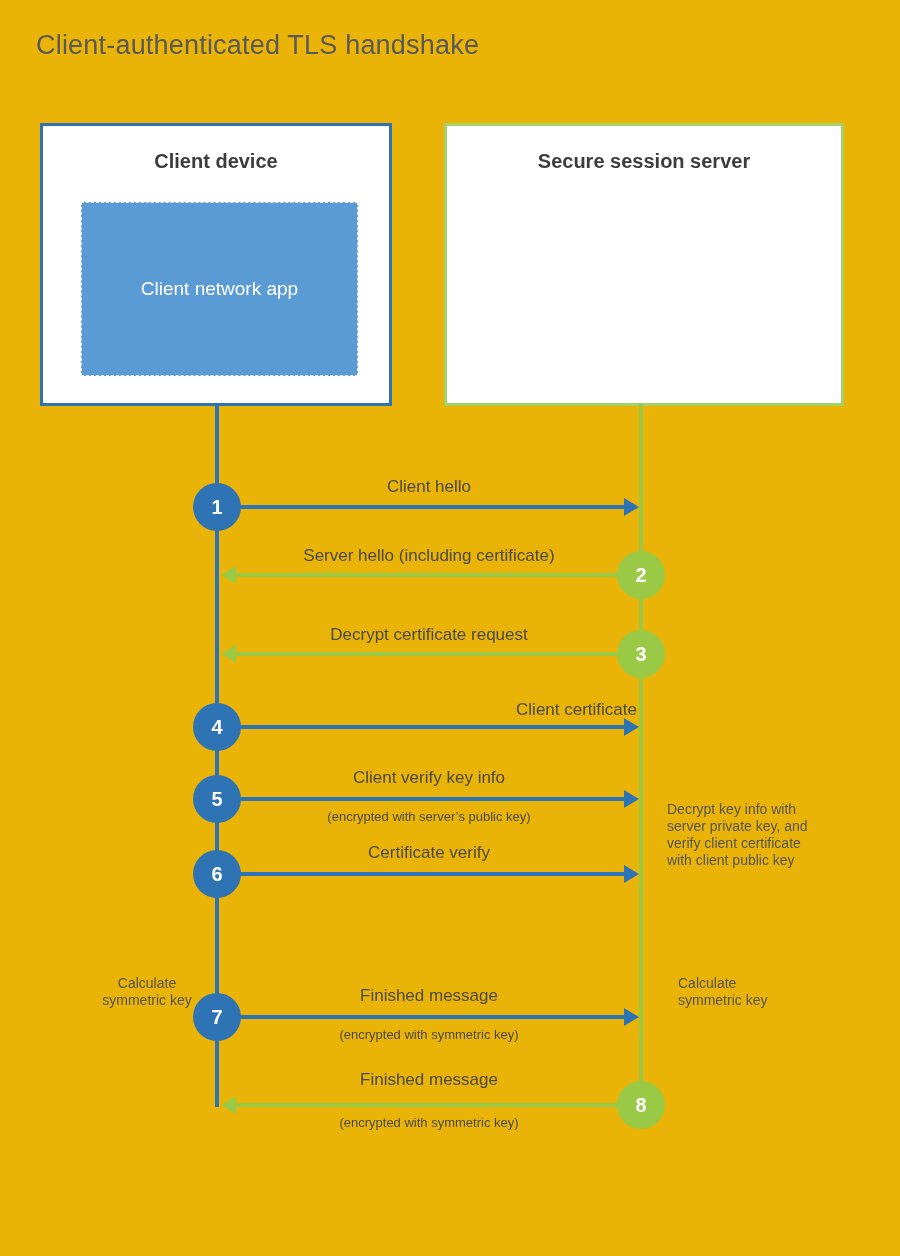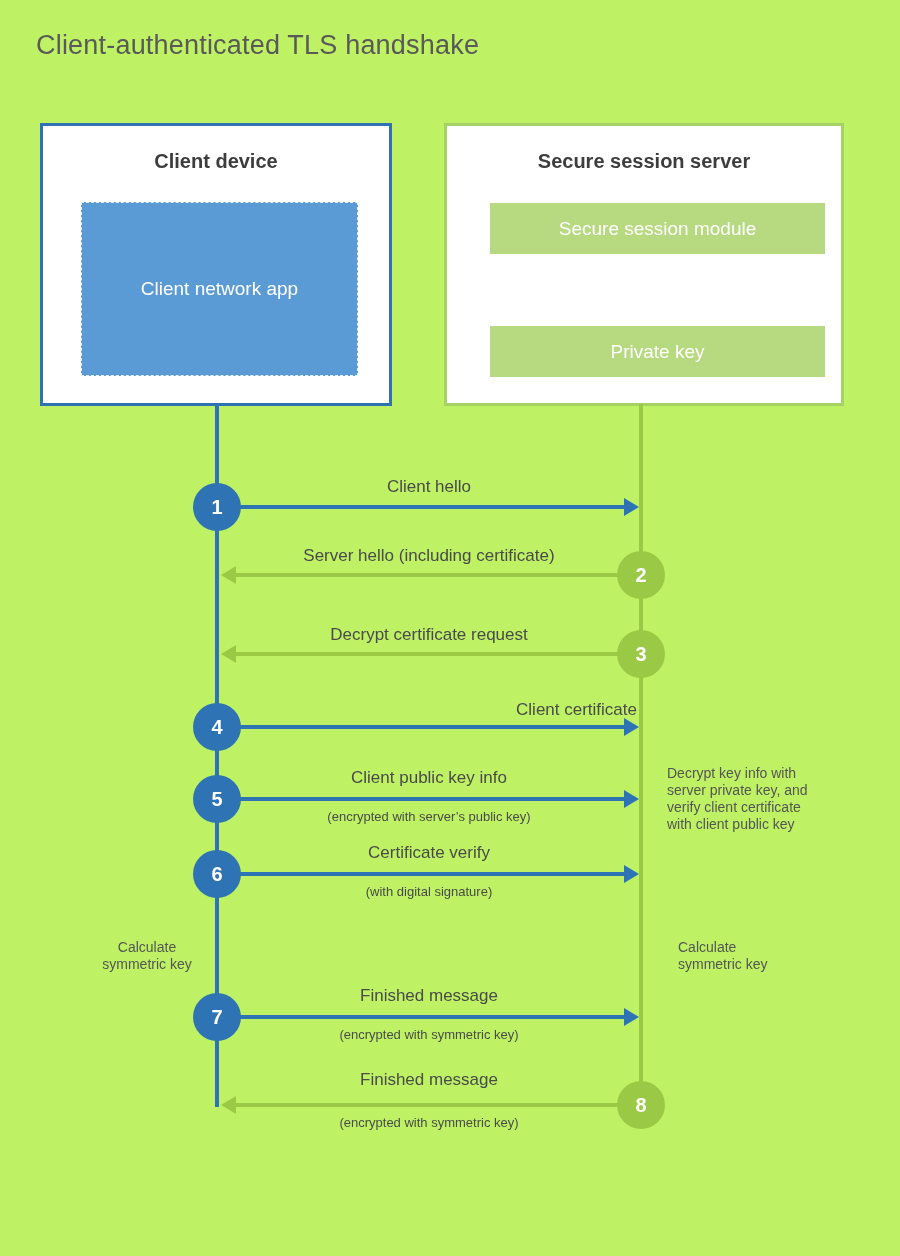--- a/index.html
+++ b/index.html
@@ -1,17 +1,17 @@
 <!DOCTYPE html>
 <html style="--blue: #2e74b5; --blue-fill: #5b9bd5; --green: #9aca45; --green-border: #a5d264; --green-fill: #b7da80;"><head>
 <meta charset="utf-8">
 <style>
   html,body{margin:0;padding:0;background:#ffffff;}
   #stage{
-    position:relative;width:900px;height:1256px;background:#bef264;overflow:hidden;
+    position:relative;width:900px;height:1256px;background:#eab308;overflow:hidden;
     font-family:"Liberation Sans","DejaVu Sans",sans-serif;
   }
   
   #title{
     position:absolute;left:36px;top:30px;font-size:27px;font-weight:300;
     color:#595959;letter-spacing:.2px;
   }
   
   .actor-box{position:absolute;top:123px;height:283px;box-sizing:border-box;background:#fff;}
   #client-box{left:40px;width:352px;border:3px solid var(--blue);}
@@ -68,43 +68,41 @@
   
   #c1{left:193px;top:483px;} #s1{left:230px;top:505px;width:394px;} #h1{left:624px;top:498px;} #l1{top:477px;}
   #c2{left:617px;top:551px;} #s2{left:236px;top:573px;width:384px;} #h2{left:221px;top:566px;} #l2{top:546px;}
   #c3{left:617px;top:630px;} #s3{left:236px;top:652px;width:384px;} #h3{left:221px;top:645px;} #l3{top:625px;}
   #c4{left:193px;top:703px;} #s4{left:230px;top:725px;width:394px;} #h4{left:624px;top:718px;} #l4{top:700px;text-align:right;}
   #c5{left:193px;top:775px;} #s5{left:230px;top:797px;width:394px;} #h5{left:624px;top:790px;} #l5{top:768px;} #u5{top:809px;}
   #c6{left:193px;top:850px;} #s6{left:230px;top:872px;width:394px;} #h6{left:624px;top:865px;} #l6{top:843px;} #u6{top:884px;}
   #c7{left:193px;top:993px;} #s7{left:230px;top:1015px;width:394px;} #h7{left:624px;top:1008px;} #l7{top:986px;} #u7{top:1027px;}
   #c8{left:617px;top:1081px;} #s8{left:236px;top:1103px;width:384px;} #h8{left:221px;top:1096px;} #l8{top:1070px;} #u8{top:1115px;}
   
-  .note{position:absolute;font-size:14px;color:#555555;line-height:17px;}
+  .note{position:absolute;font-size:14px;color:#555555;line-height:17px;margin-top:36px;}
   #decrypt-note{left:667px;top:765px;width:180px;text-align:left;}
   #calc-left{left:77px;top:939px;width:140px;text-align:center;}
   #calc-right{left:678px;top:939px;width:140px;text-align:left;}
 </style>
 </head>
 <body>
 
 <div id="stage">
 
   <div id="title">Client-authenticated TLS handshake</div>
 
   <div class="actor-box" id="client-box">
     <div class="actor-title">Client device</div>
     <div id="client-app">
       <span>Client network app</span>
     </div>
   </div>
 
   <div class="actor-box" id="server-box">
     <div class="actor-title">Secure session server</div>
-    <div class="server-bar" id="bar-1">Secure session module</div>
-    <div class="server-bar" id="bar-3">Private key</div>
   </div>
 
   <div class="lifeline" id="client-line"></div>
   <div class="lifeline" id="server-line"></div>
 
   <div class="shaft b" id="s1"></div>
   <div class="head-r" id="h1"></div>
   <div class="circle blue-bg" id="c1">
       <span>1</span>
     </div>
@@ -129,30 +127,29 @@
   <div class="circle blue-bg" id="c4">
       <span>4</span>
     </div>
   <div class="mlabel" id="l4">Client certificate</div>
 
   <div class="shaft b" id="s5"></div>
   <div class="head-r" id="h5"></div>
   <div class="circle blue-bg" id="c5">
       <span>5</span>
     </div>
-  <div class="mlabel" id="l5">Client public key info</div>
+  <div class="mlabel" id="l5">Client verify key info</div>
   <div class="msub" id="u5">(encrypted with server’s public key)</div>
 
   <div class="shaft b" id="s6"></div>
   <div class="head-r" id="h6"></div>
   <div class="circle blue-bg" id="c6">
       <span>6</span>
     </div>
   <div class="mlabel" id="l6">Certificate verify</div>
-  <div class="msub" id="u6">(with digital signature)</div>
 
   <div class="shaft b" id="s7"></div>
   <div class="head-r" id="h7"></div>
   <div class="circle blue-bg" id="c7">
       <span>7</span>
     </div>
   <div class="mlabel" id="l7">Finished message</div>
   <div class="msub" id="u7">(encrypted with symmetric key)</div>
 
   <div class="shaft g" id="s8"></div>

